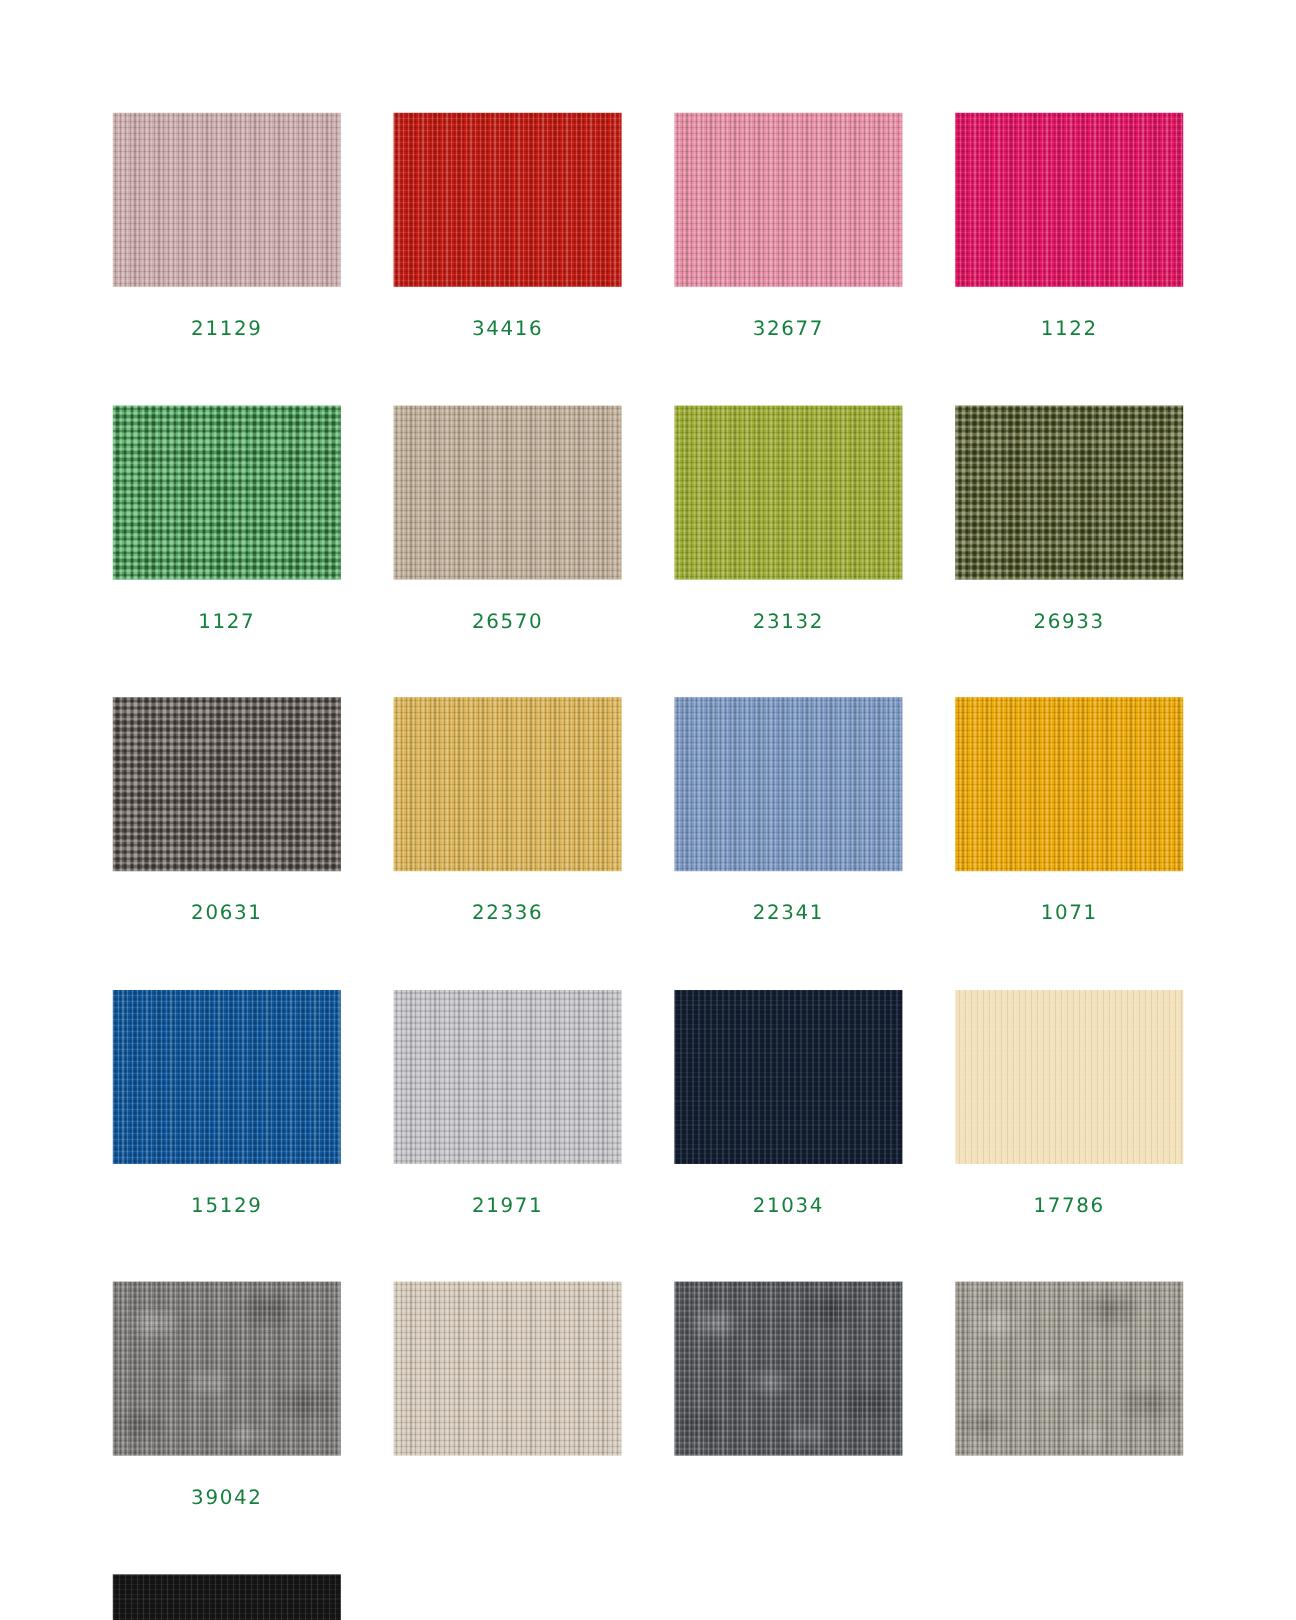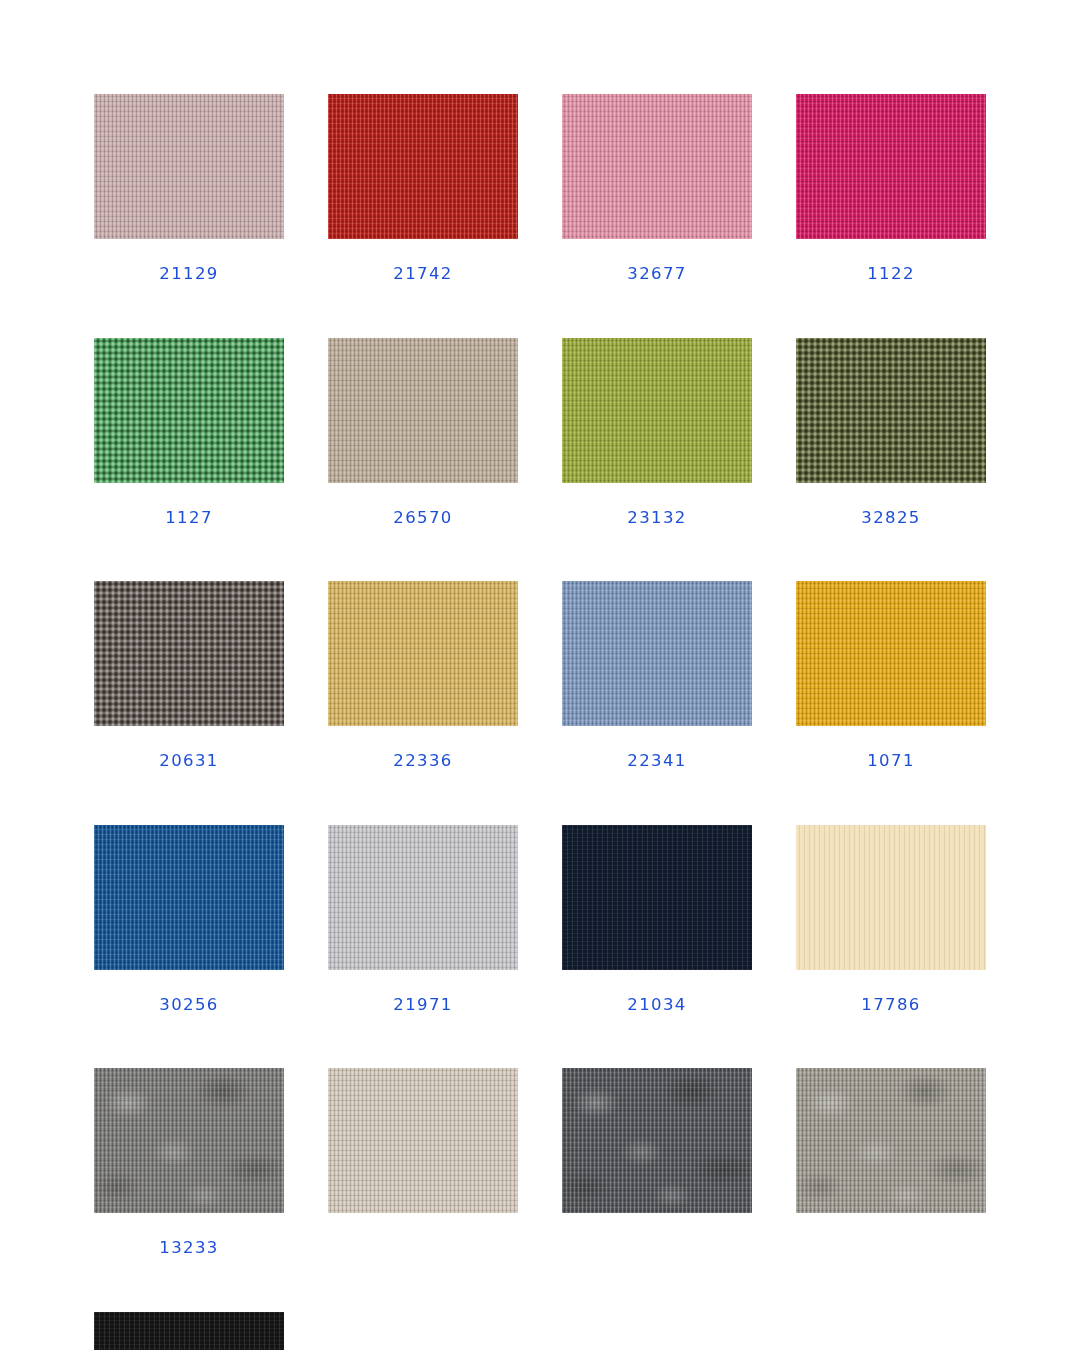--- a/index.html
+++ b/index.html
@@ -137,35 +137,35 @@
         rgba(255,255,255,0.05) 1px,
         rgba(0,0,0,0.00) 1px,
         rgba(0,0,0,0.00) 4px);
   }
 
   .swatch-label {
     margin-top: 27px;
     text-align: center;
     font-size: 16.5px;
     letter-spacing: 1.4px;
-    color: #1d4ed8;
+    color: #15803d;
     line-height: 1;
   }
 </style>
 </head>
 <body style="background: rgb(255, 255, 255);">
 
 <div id="swatch-grid">
     <div class="swatch-cell">
       <div class="swatch-chip " style="background-color: rgb(206, 175, 175);"></div>
       <div class="swatch-label">21129</div>
     </div>
     <div class="swatch-cell">
       <div class="swatch-chip " style="background-color: rgb(192, 26, 18);"></div>
-      <div class="swatch-label">21742</div>
+      <div class="swatch-label">34416</div>
     </div>
     <div class="swatch-cell">
       <div class="swatch-chip " style="background-color: rgb(232, 145, 168);"></div>
       <div class="swatch-label">32677</div>
     </div>
     <div class="swatch-cell">
       <div class="swatch-chip " style="background-color: rgb(224, 21, 99);"></div>
       <div class="swatch-label">1122</div>
     </div>
     <div class="swatch-cell">
@@ -175,57 +175,57 @@
     <div class="swatch-cell">
       <div class="swatch-chip " style="background-color: rgb(191, 174, 152);"></div>
       <div class="swatch-label">26570</div>
     </div>
     <div class="swatch-cell">
       <div class="swatch-chip " style="background-color: rgb(156, 172, 51);"></div>
       <div class="swatch-label">23132</div>
     </div>
     <div class="swatch-cell">
       <div class="swatch-chip tex-coarse" style="background-color: rgb(91, 98, 48);"></div>
-      <div class="swatch-label">32825</div>
+      <div class="swatch-label">26933</div>
     </div>
     <div class="swatch-cell">
       <div class="swatch-chip tex-coarse" style="background-color: rgb(101, 92, 86);"></div>
       <div class="swatch-label">20631</div>
     </div>
     <div class="swatch-cell">
       <div class="swatch-chip " style="background-color: rgb(219, 181, 90);"></div>
       <div class="swatch-label">22336</div>
     </div>
     <div class="swatch-cell">
       <div class="swatch-chip " style="background-color: rgb(126, 154, 196);"></div>
       <div class="swatch-label">22341</div>
     </div>
     <div class="swatch-cell">
       <div class="swatch-chip " style="background-color: rgb(237, 170, 9);"></div>
       <div class="swatch-label">1071</div>
     </div>
     <div class="swatch-cell">
       <div class="swatch-chip " style="background-color: rgb(16, 86, 155);"></div>
-      <div class="swatch-label">30256</div>
+      <div class="swatch-label">15129</div>
     </div>
     <div class="swatch-cell">
       <div class="swatch-chip " style="background-color: rgb(200, 199, 204);"></div>
       <div class="swatch-label">21971</div>
     </div>
     <div class="swatch-cell">
       <div class="swatch-chip tex-smooth" style="background-color: rgb(16, 26, 45);"></div>
       <div class="swatch-label">21034</div>
     </div>
     <div class="swatch-cell">
       <div class="swatch-chip tex-smooth" style="background-color: rgb(243, 226, 187);"></div>
       <div class="swatch-label">17786</div>
     </div>
     <div class="swatch-cell">
       <div class="swatch-chip tex-heather" style="background-color: rgb(124, 123, 121);"></div>
-      <div class="swatch-label">13233</div>
+      <div class="swatch-label">39042</div>
     </div>
     <div class="swatch-cell">
       <div class="swatch-chip " style="background-color: rgb(214, 202, 187);"></div>
     </div>
     <div class="swatch-cell">
       <div class="swatch-chip tex-heather" style="background-color: rgb(83, 86, 90);"></div>
     </div>
     <div class="swatch-cell">
       <div class="swatch-chip tex-heather" style="background-color: rgb(160, 156, 146);"></div>
     </div>

